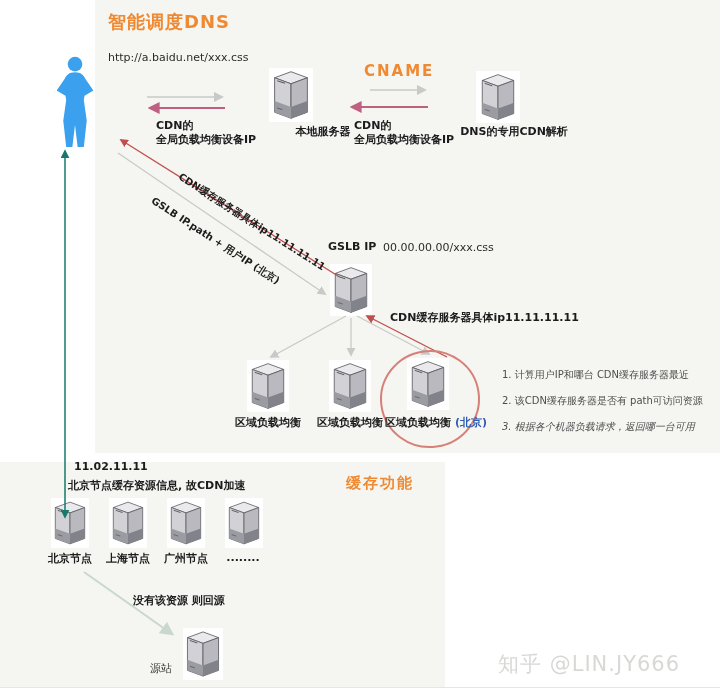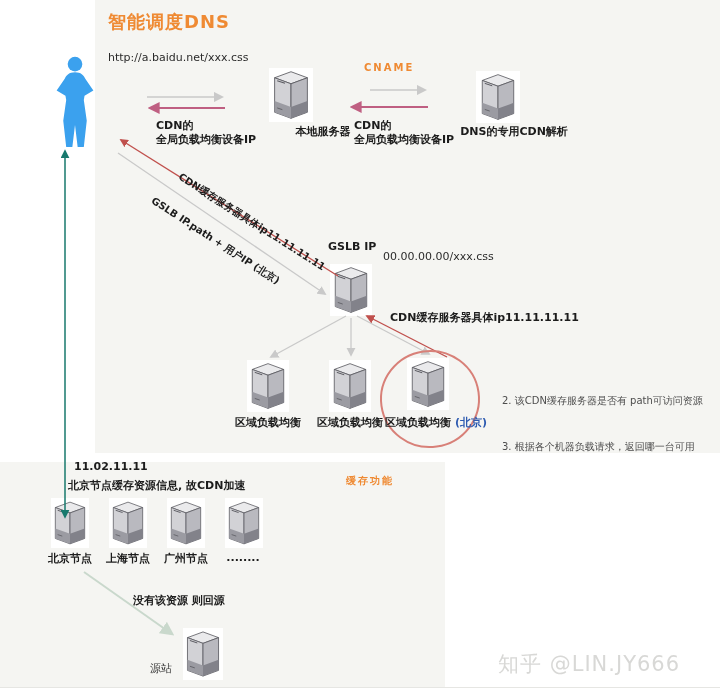--- a/index.html
+++ b/index.html
@@ -5,21 +5,21 @@
   html,body{margin:0;padding:0;background:#ffffff;}
   body{font-family:"DejaVu Sans","Liberation Sans",sans-serif;}
   #canvas{position:relative;width:720px;height:694px;background:#ffffff;overflow:hidden;}
   .panel{position:absolute;background:#f5f5f2;}
   .abs{position:absolute;}
   .lbl{position:absolute;font-size:11px;font-weight:bold;color:#1c1c1c;white-space:nowrap;}
   .lbl-c{transform:translateX(-50%);}
   .small{font-size:11px;font-weight:normal;color:#2b2b2b;}
   .orange{color:#ef8a33;font-weight:bold;}
   .title-main{font-size:18px;letter-spacing:1px;}
-  .title-sub{font-size:10px;letter-spacing:2px;text-align:right;}
+  .title-sub{font-size:15px;letter-spacing:2px;text-align:right;}
   .diag{transform-origin:0 0;font-size:10px;}
   .note{position:absolute;font-size:10px;color:#4d4d4d;white-space:nowrap;}
   .suffix-blue{color:#2d5ab0;}
   .srv-box{position:absolute;background:#ffffff;display:flex;align-items:center;justify-content:center;}
   .srv-box svg{display:block;}
   .watermark{position:absolute;font-size:21px;color:#d8d8d6;white-space:nowrap;letter-spacing:1px;}
   .bottom-rule{position:absolute;left:0;top:687px;width:720px;height:1px;background:#e6e6e3;}
   svg.overlay{position:absolute;left:0;top:0;pointer-events:none;}
 </style>
 </head>
@@ -163,30 +163,31 @@
   <div class="lbl" style="left:354px;top:118px;">CDN的</div>
   <div class="lbl" style="left:354px;top:132px;">全局负载均衡设备IP</div>
 
   <div class="lbl lbl-c" style="left:291px;top:124px;margin-left:32px;">本地服务器</div>
   <div class="lbl lbl-c" style="left:500px;top:124px;margin-left:14px;">DNS的专用CDN解析</div>
 
   <div class="lbl diag" style="left:183px;top:170px;transform:rotate(32.5deg);">CDN缓存服务器具体ip11.11.11.11</div>
   <div class="lbl diag" style="left:156px;top:194px;transform:rotate(33deg);">GSLB IP.path + 用户IP (北京)</div>
 
   <div class="lbl" style="left:328px;top:240px;">GSLB IP</div>
-  <div class="lbl small" style="left:383px;top:250px;font-weight:normal;">00.00.00.00/xxx.css</div>
+  <div class="lbl small" style="left:383px;top:241px;font-weight:normal;">00.00.00.00/xxx.css</div>
 
   <div class="lbl" style="left:390px;top:310px;">CDN缓存服务器具体ip11.11.11.11</div>
 
   <div class="lbl lbl-c" style="left:268px;top:415px;"><span>区域负载均衡</span><span class="suffix-blue"></span></div>
   <div class="lbl lbl-c" style="left:350px;top:415px;"><span>区域负载均衡</span><span class="suffix-blue"></span></div>
   <div class="lbl lbl-c" style="left:436px;top:415px;"><span>区域负载均衡</span><span class="suffix-blue"> (北京)</span></div>
 
+  <div class="note" style="left:502px;top:368px;">1. 计算用户IP和哪台 CDN缓存服务器最近</div>
   <div class="note" style="left:502px;top:394px;">2. 该CDN缓存服务器是否有 path可访问资源</div>
-  <div class="note" style="left:502px;top:440px;">3. 根据各个机器负载请求，返回哪一台可用</div>
+  <div class="note" style="left:502px;top:420px;font-style:italic;">3. 根据各个机器负载请求，返回哪一台可用</div>
 
   <div class="lbl orange title-sub" style="left:346px;top:474px;">缓存功能</div>
   <div class="lbl" style="left:74px;top:460px;">11.02.11.11</div>
   <div class="lbl" style="left:68px;top:478px;">北京节点缓存资源信息, 故CDN加速</div>
 
   <div class="lbl lbl-c" style="left:70px;top:551px;">北京节点</div>
   <div class="lbl lbl-c" style="left:128px;top:551px;">上海节点</div>
   <div class="lbl lbl-c" style="left:186px;top:551px;">广州节点</div>
   <div class="lbl lbl-c" style="left:243px;top:551px;">........</div>
 

